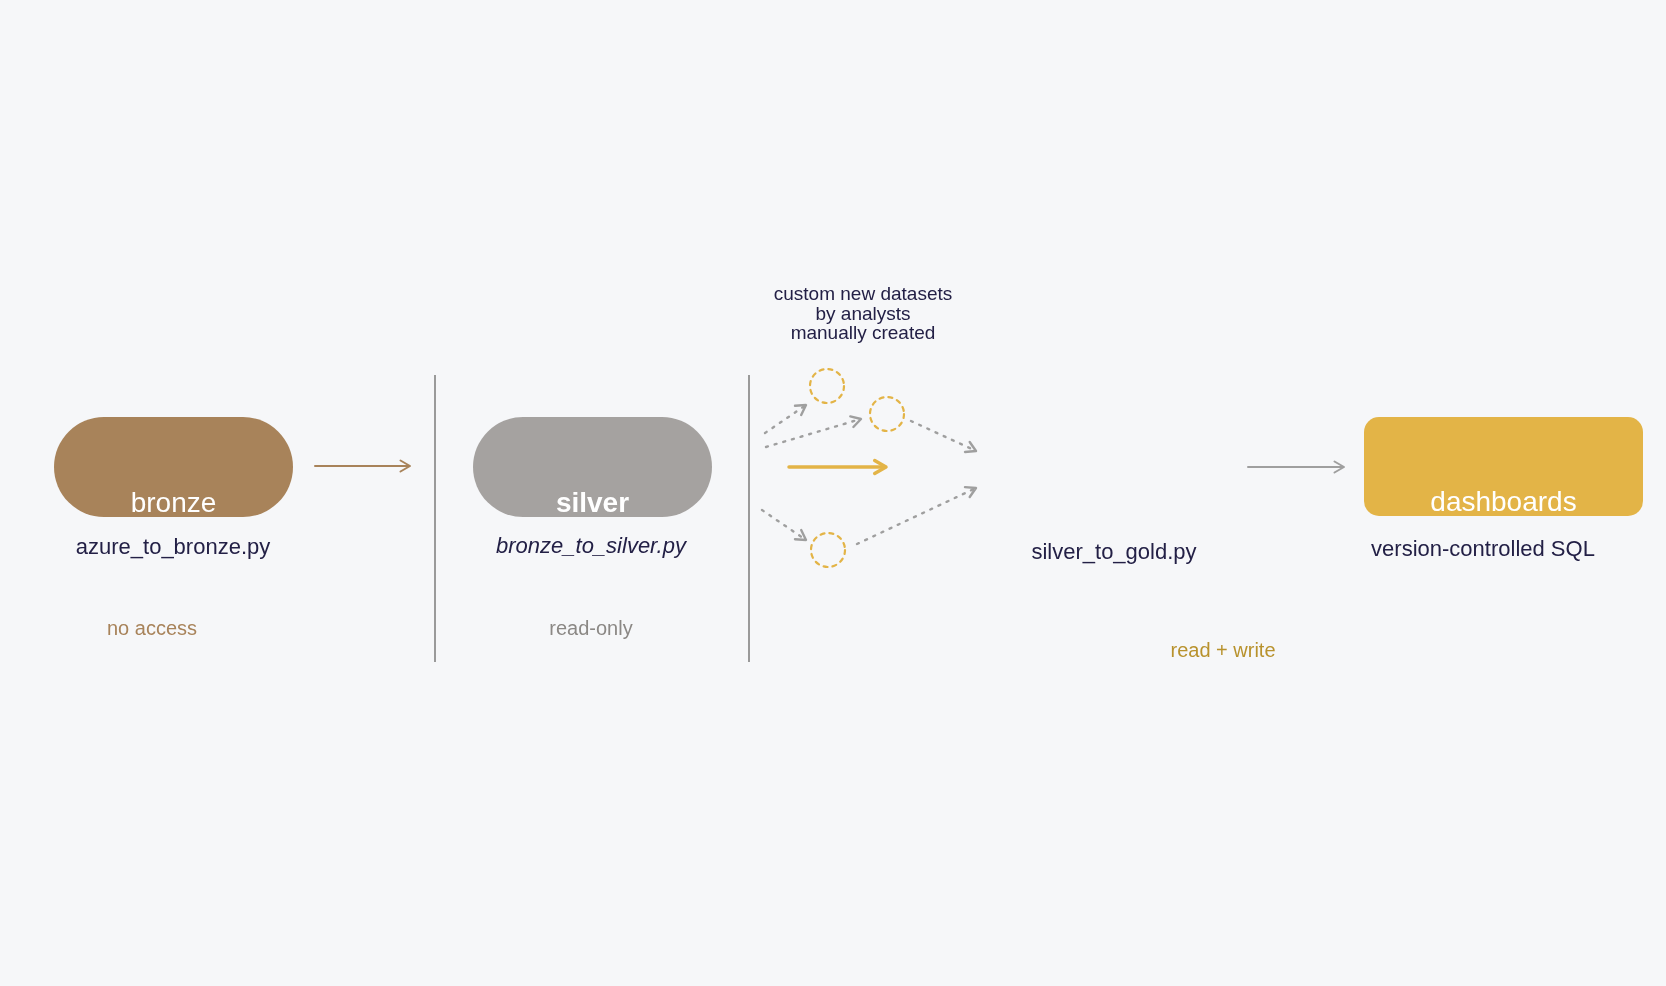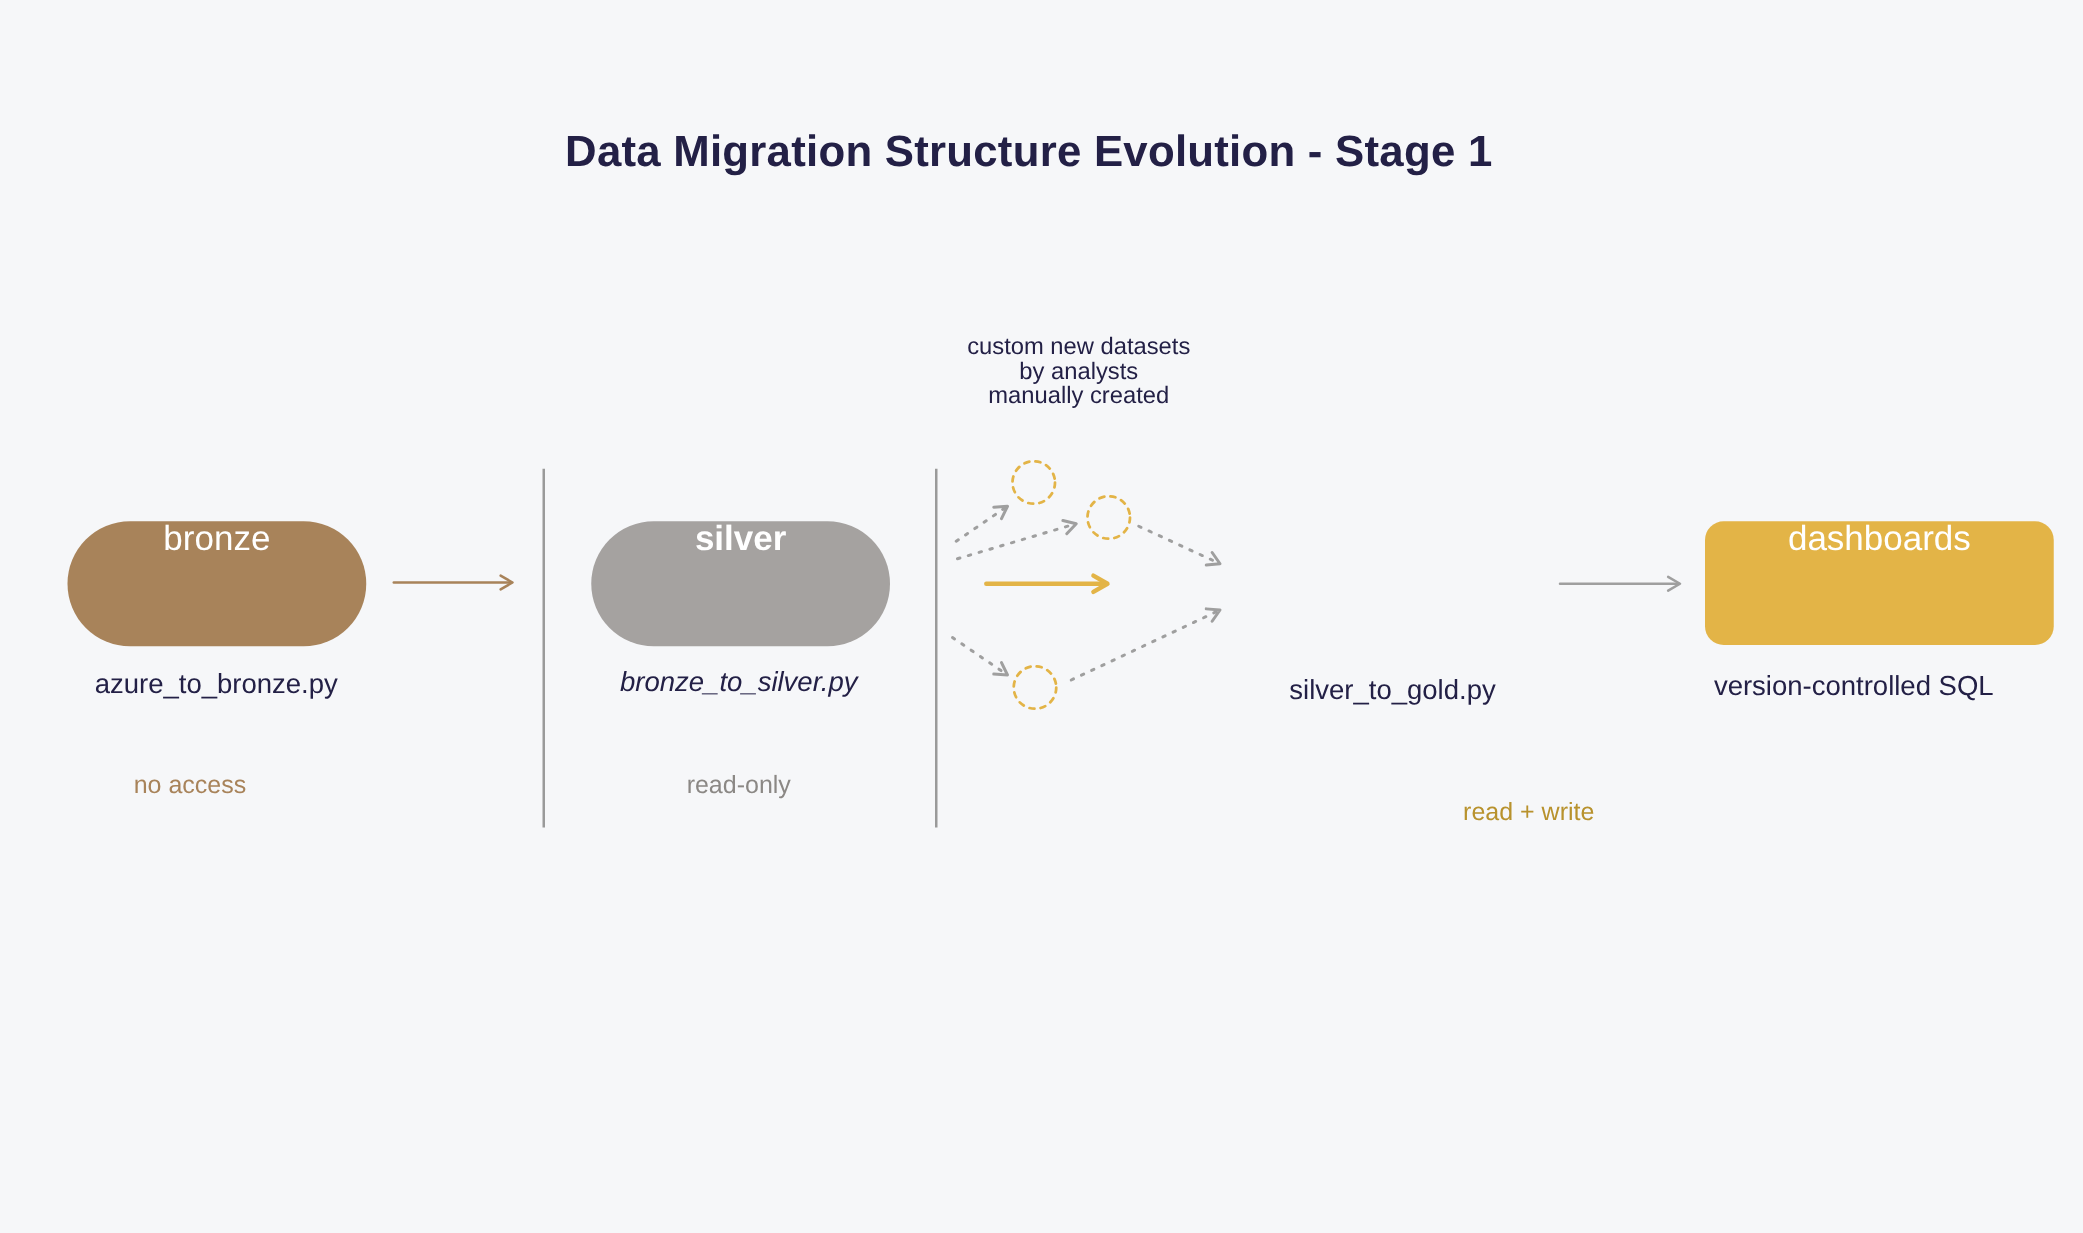--- a/index.html
+++ b/index.html
@@ -19,35 +19,35 @@
   .title {
     left: 823px; top: 100px;
     transform: translateX(-50%);
     font-size: 35px;
     font-weight: 700;
     line-height: 44px;
     white-space: nowrap;
     letter-spacing: 0.2px;
   }
   .annotation {
-    left: 863px; top: 268px;
+    left: 863px; top: 284px;
     transform: translateX(-50%);
     font-size: 19px;
     line-height: 19.5px;
     text-align: center;
     white-space: pre-line;
   }
   #connectors {
     left: 0; top: 0;
     width: 1666px; height: 986px;
     pointer-events: none;
   }
   .node {
     display: flex;
-    align-items: flex-start;
+    align-items: flex-end;
     justify-content: center;
     color: #ffffff;
     font-size: 28px;
     line-height: 1;
   }
   .node-bronze     { left: 54px;   top: 417px; width: 239px; height: 100px; border-radius: 50px; }
   .node-silver     { left: 473px;  top: 417px; width: 239px; height: 100px; border-radius: 50px; font-weight: bold; }
   .node-gold       { left: 989px;  top: 417px; width: 238px; height: 99px;  border-radius: 50px; }
   .node-dashboards { left: 1364px; top: 417px; width: 279px; height: 99px;  border-radius: 15px; }
   .filelabel {
@@ -69,21 +69,20 @@
   }
   .access-1 { left: 152px;  top: 614px; }
   .access-2 { left: 591px;  top: 614px; }
   .access-3 { left: 1223px; top: 604px; }
 </style>
 </head>
 <body>
 
 <div class="stage">
 
-  <div class="abs title" style="color: rgb(35, 32, 70);">Data Migration Structure Evolution - Stage 1</div>
 
   <div class="abs annotation" style="color: rgb(35, 32, 70);">custom new datasets
 by analysts
 manually created</div>
 
   <svg id="connectors" class="abs" viewBox="0 0 1666 986">
       <line x1="435" y1="375" x2="435" y2="662" stroke="#9a9a9a" stroke-width="2"></line>
       <line x1="749" y1="375" x2="749" y2="662" stroke="#9a9a9a" stroke-width="2"></line>
       <circle cx="827" cy="386" r="17" fill="none" stroke="#e3b447" stroke-width="2.2" stroke-dasharray="4 5" stroke-linecap="round"></circle>
       <circle cx="887" cy="414" r="17" fill="none" stroke="#e3b447" stroke-width="2.2" stroke-dasharray="4 5" stroke-linecap="round"></circle>

